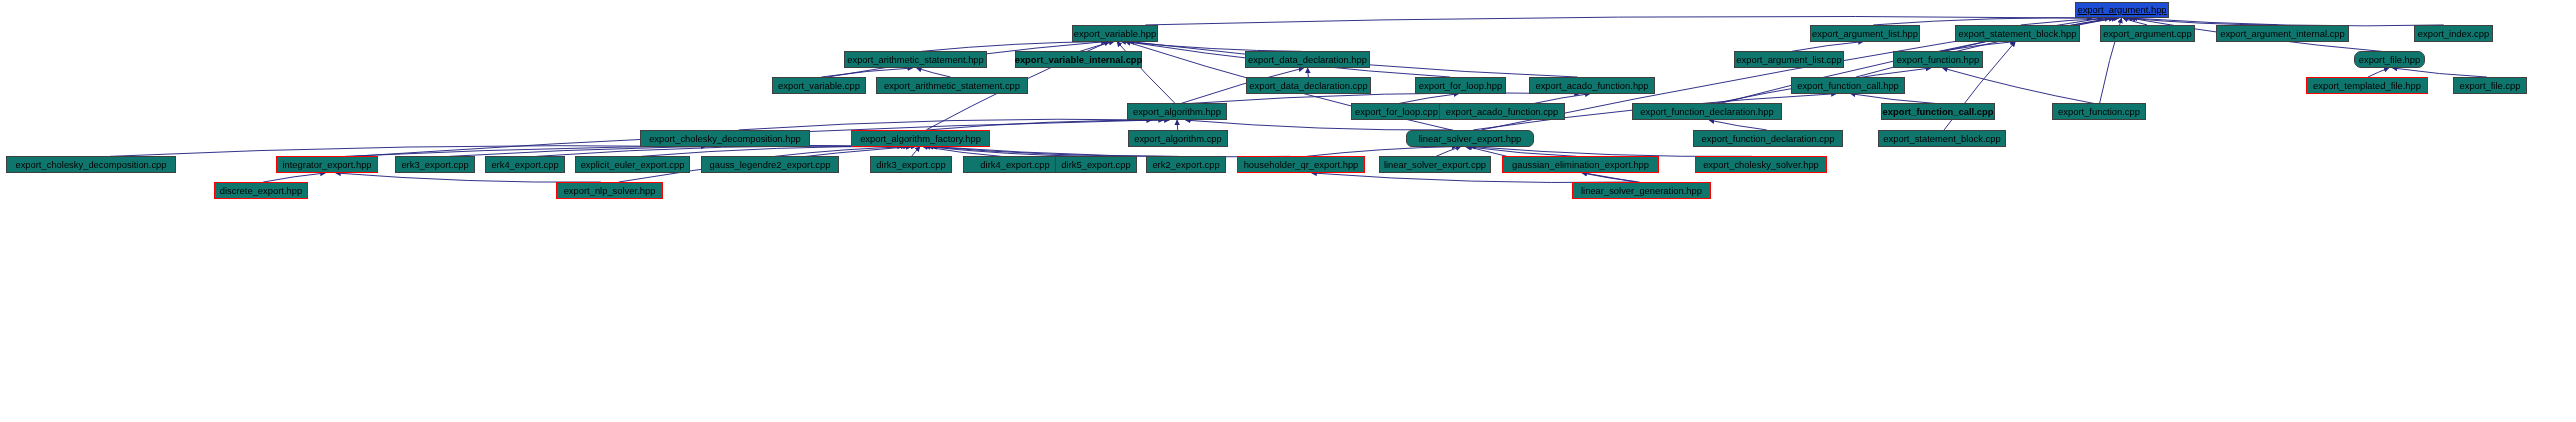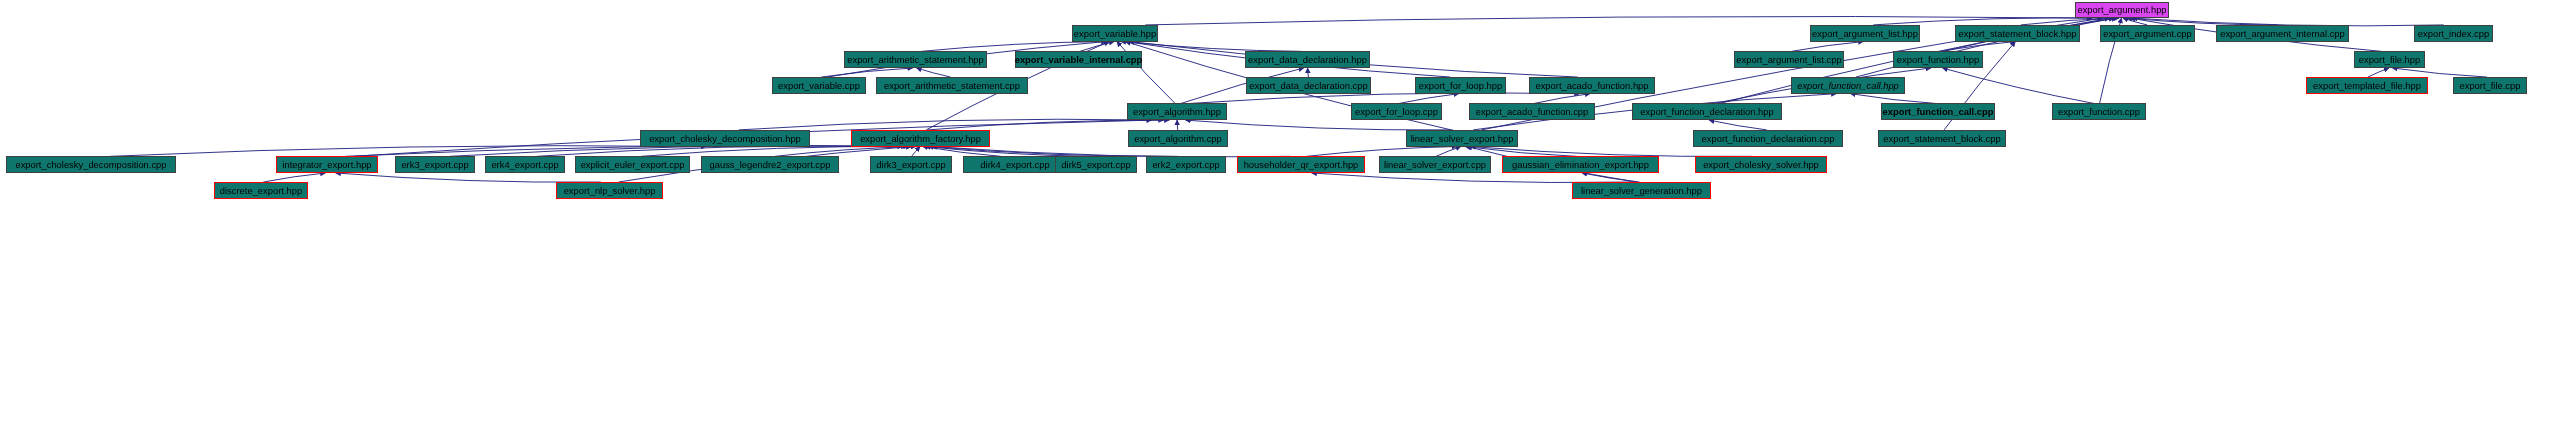--- a/index.html
+++ b/index.html
@@ -19,21 +19,21 @@
     border:0.8px solid #404040;
     background:#0f766e;
     color:#000000;
     font-size:9.4px;
     line-height:1;
     white-space:nowrap;
     letter-spacing:0px;
     z-index:5;
   }
   .node.red{border:1.1px solid #ff0000;}
-  .node.root{background:#d946ef;border:0.8px solid #404040;}
+  .node.root{background:#1d4ed8;border:0.8px solid #404040;text-decoration:underline;}
   .node .lbl{display:block;padding:0 3.8px;}
 </style>
 </head>
 <body>
 
 <div id="canvas">
   <svg id="edges" viewBox="0 0 3412 560" preserveAspectRatio="none">
       <defs>
         <marker id="ah" viewBox="0 0 10 10" refX="9" refY="5" markerWidth="6" markerHeight="6" orient="auto-start-reverse">
           <path d="M 0 0 L 10 5 L 0 10 z" fill="#262682"></path>
@@ -134,75 +134,75 @@
       </div>
       <div class="node" style="left: 1245px; top: 51px; width: 125px; justify-content: center;">
         <span class="lbl">export_data_declaration.hpp</span>
       </div>
       <div class="node" style="left: 1734px; top: 51px; width: 110px;">
         <span class="lbl">export_argument_list.cpp</span>
       </div>
       <div class="node" style="left: 1893px; top: 51px; width: 90px;">
         <span class="lbl">export_function.hpp</span>
       </div>
-      <div class="node" style="left: 2354px; top: 51px; width: 71px;">
+      <div class="node" style="left: 2354px; top: 51px; width: 71px; border-radius: 7px;">
         <span class="lbl">export_file.hpp</span>
       </div>
       <div class="node" style="left: 772px; top: 77px; width: 94px;">
         <span class="lbl">export_variable.cpp</span>
       </div>
       <div class="node" style="left: 876px; top: 77px; width: 152px;">
         <span class="lbl">export_arithmetic_statement.cpp</span>
       </div>
       <div class="node" style="left: 1246px; top: 77px; width: 125px;">
         <span class="lbl">export_data_declaration.cpp</span>
       </div>
       <div class="node" style="left: 1415px; top: 77px; width: 91px;">
         <span class="lbl">export_for_loop.hpp</span>
       </div>
       <div class="node" style="left: 1529px; top: 77px; width: 126px;">
         <span class="lbl">export_acado_function.hpp</span>
       </div>
-      <div class="node" style="left: 1791px; top: 77px; width: 114px; font-style: italic;">
+      <div class="node" style="left: 1791px; top: 77px; width: 114px;">
         <span class="lbl">export_function_call.hpp</span>
       </div>
       <div class="node red" style="left: 2306px; top: 77px; width: 122px;">
         <span class="lbl">export_templated_file.hpp</span>
       </div>
       <div class="node" style="left: 2453px; top: 77px; width: 74px;">
         <span class="lbl">export_file.cpp</span>
       </div>
       <div class="node" style="left: 1127px; top: 103px; width: 100px;">
         <span class="lbl">export_algorithm.hpp</span>
       </div>
       <div class="node" style="left: 1351px; top: 103px; width: 91px;">
         <span class="lbl">export_for_loop.cpp</span>
       </div>
-      <div class="node" style="left: 1469px; top: 103px; width: 126px;">
+      <div class="node" style="left: 1439px; top: 103px; width: 126px;">
         <span class="lbl">export_acado_function.cpp</span>
       </div>
       <div class="node" style="left: 1632px; top: 103px; width: 150px;">
         <span class="lbl">export_function_declaration.hpp</span>
       </div>
       <div class="node" style="left: 1881px; top: 103px; width: 114px; font-weight: bold;">
         <span class="lbl">export_function_call.cpp</span>
       </div>
       <div class="node" style="left: 2052px; top: 103px; width: 94px;">
         <span class="lbl">export_function.cpp</span>
       </div>
       <div class="node" style="left: 640px; top: 130px; width: 170px;">
         <span class="lbl">export_cholesky_decomposition.hpp</span>
       </div>
       <div class="node red" style="left: 851px; top: 130px; width: 139px;">
         <span class="lbl">export_algorithm_factory.hpp</span>
       </div>
       <div class="node" style="left: 1128px; top: 130px; width: 100px;">
         <span class="lbl">export_algorithm.cpp</span>
       </div>
-      <div class="node" style="left: 1406px; top: 130px; width: 112px;">
+      <div class="node" style="left: 1406px; top: 130px; width: 128px; border-radius: 6px;">
         <span class="lbl">linear_solver_export.hpp</span>
       </div>
       <div class="node" style="left: 1693px; top: 130px; width: 150px;">
         <span class="lbl">export_function_declaration.cpp</span>
       </div>
       <div class="node" style="left: 1878px; top: 130px; width: 128px;">
         <span class="lbl">export_statement_block.cpp</span>
       </div>
       <div class="node" style="left: 6px; top: 156px; width: 170px;">
         <span class="lbl">export_cholesky_decomposition.cpp</span>

